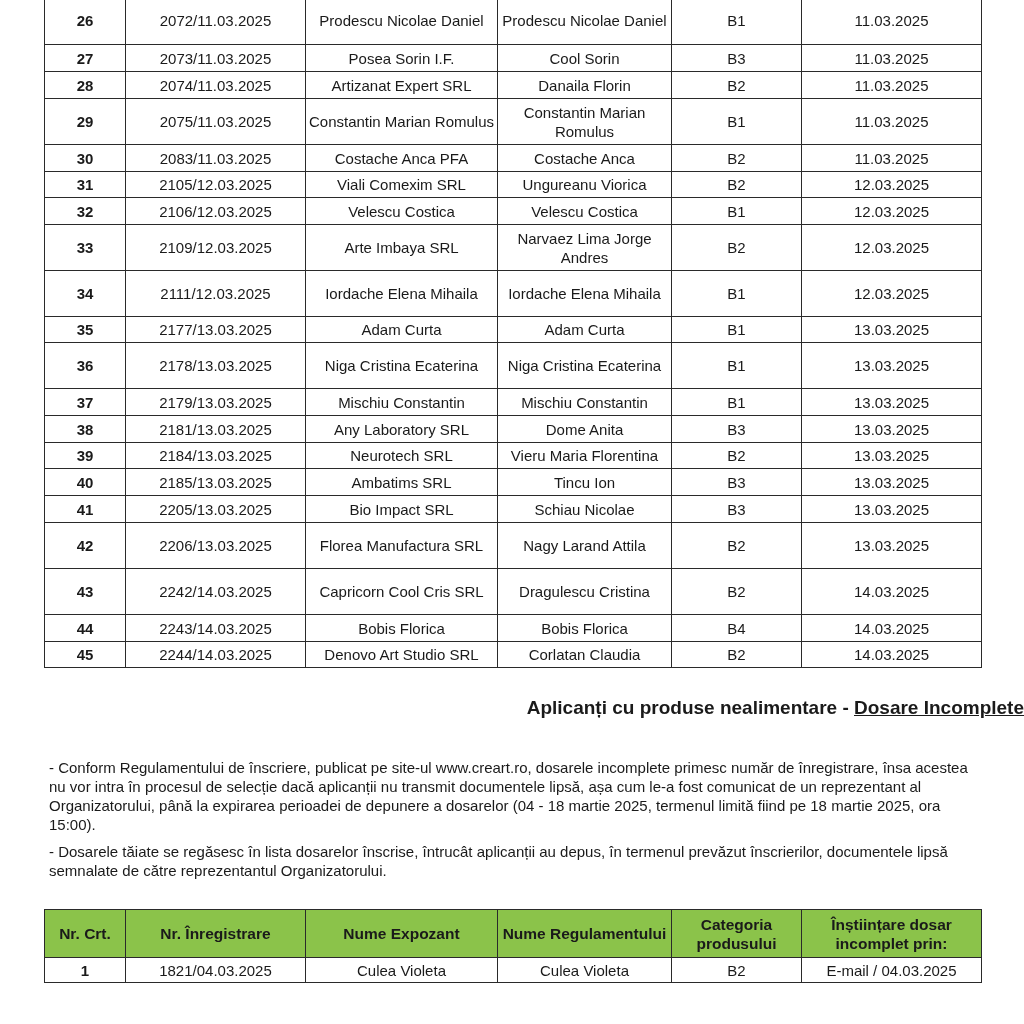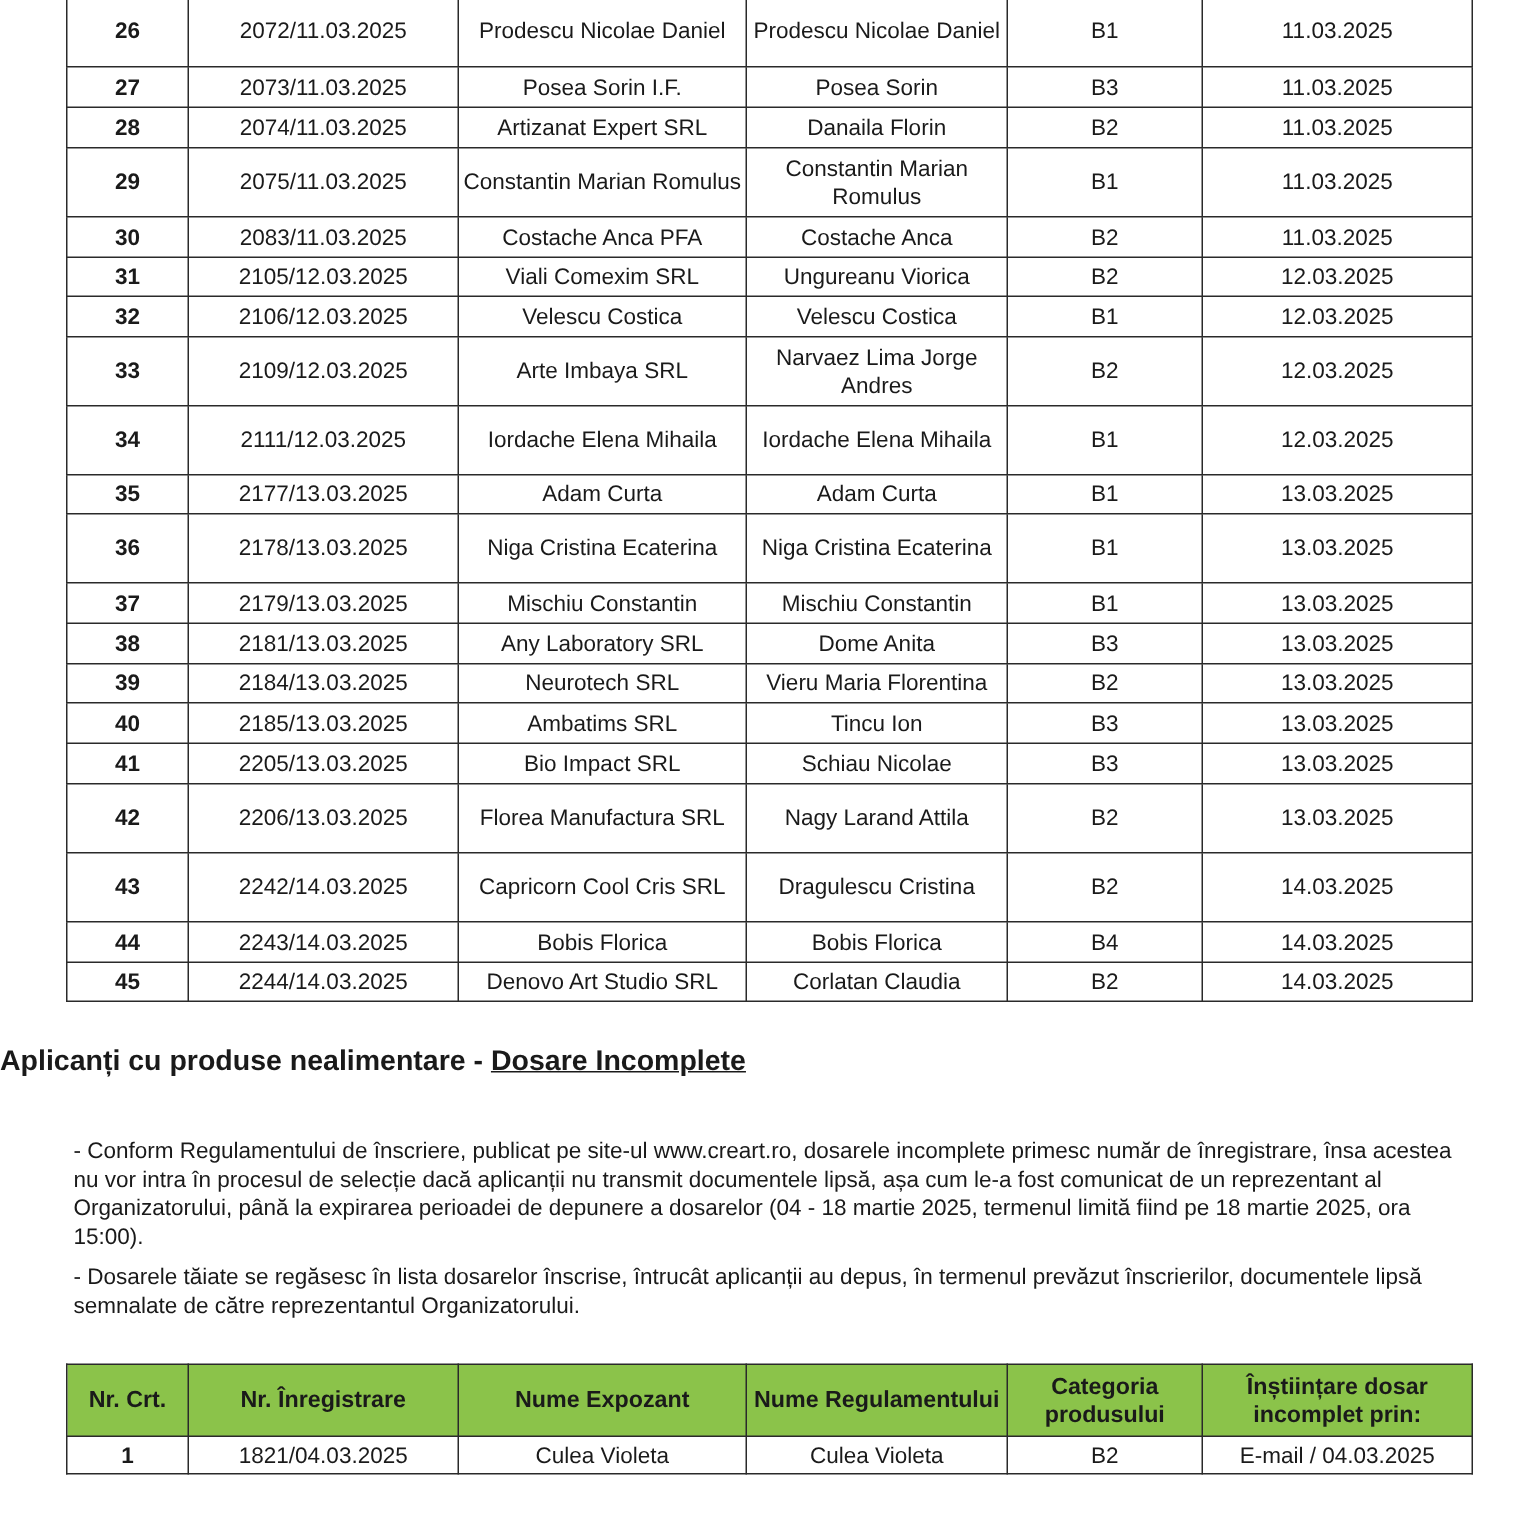--- a/index.html
+++ b/index.html
@@ -3,21 +3,21 @@
 <meta charset="utf-8">
 <style>
   html, body { margin: 0; padding: 0; background: #ffffff; }
   body { width: 1024px; height: 1024px; position: relative; overflow: hidden;
          font-family: "Liberation Sans", sans-serif; color: #1a1a1a; }
   table { border-collapse: collapse; position: absolute; table-layout: fixed; }
   td, th { border: 1.5px solid #2a2a2a; text-align: center; vertical-align: middle;
            font-size: 15px; line-height: 19px; padding: 0 2px; }
   #main-table { left: 44px; top: -4px; width: 937px; }
   #main-table td.nr { font-weight: bold; }
-  #section-title { position: absolute; left: 0; width: 1024px; top: 697px; text-align: left;
+  #section-title { position: absolute; left: 0; width: 1024px; top: 697px; text-align: right;
                    font-size: 19px; font-weight: bold; }
   #section-title .u { text-decoration: underline; }
   .note { position: absolute; left: 49px; width: 930px; font-size: 15px; line-height: 19px; }
   #note-1 { top: 758px; }
   #note-2 { top: 842px; }
   #incomplete-table { left: 44px; top: 909px; width: 937px; }
   #incomplete-table th { background: #8bc34a; font-weight: bold; font-size: 15.5px; height: 47px; line-height: 19px; }
   #incomplete-table td { height: 24px; }
   #incomplete-table td.nr { font-weight: bold; }
 </style>
@@ -39,21 +39,21 @@
         <td>2072/11.03.2025</td>
         <td>Prodescu Nicolae Daniel</td>
         <td>Prodescu Nicolae Daniel</td>
         <td>B1</td>
         <td>11.03.2025</td>
       </tr>
       <tr style="height: 27px;">
         <td class="nr">27</td>
         <td>2073/11.03.2025</td>
         <td>Posea Sorin I.F.</td>
-        <td>Posea Sorin</td>
+        <td>Cool Sorin</td>
         <td>B3</td>
         <td>11.03.2025</td>
       </tr>
       <tr style="height: 27px;">
         <td class="nr">28</td>
         <td>2074/11.03.2025</td>
         <td>Artizanat Expert SRL</td>
         <td>Danaila Florin</td>
         <td>B2</td>
         <td>11.03.2025</td>

